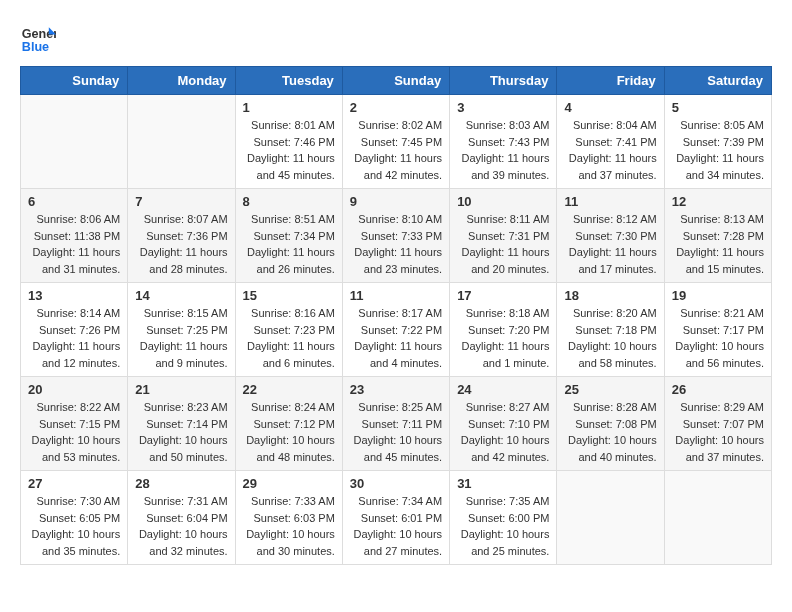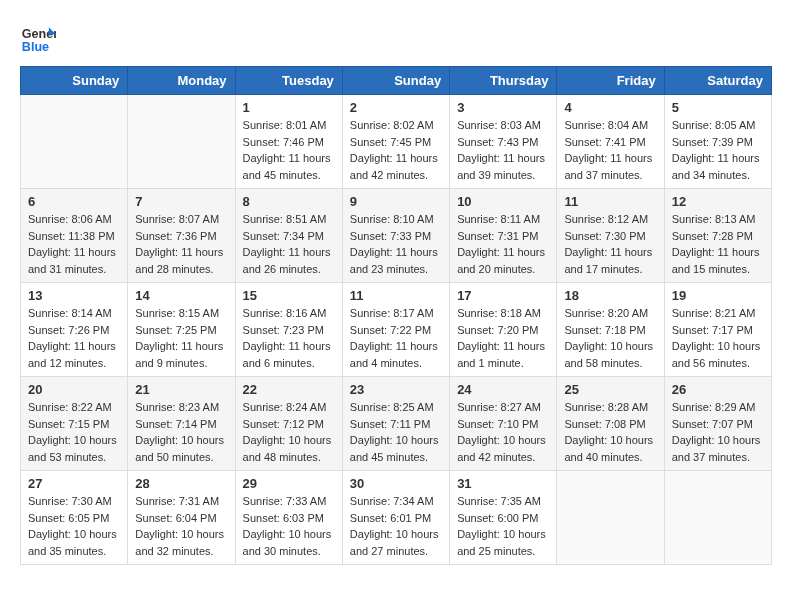--- a/index.html
+++ b/index.html
@@ -72,20 +72,21 @@
     }
     .day-number {
       font-weight: bold;
       font-size: 13px;
       display: block;
       margin-bottom: 2px;
     }
     .day-info {
       line-height: 1.5;
       font-size: 11px;
+      text-align: right;
     }
   </style>
 </head>
 <body>
 
 <div class="header">
   <div class="logo">
     <svg class="logo-icon" viewBox="0 0 40 40">
       <text x="2" y="20" font-size="14" font-weight="bold" fill="#333" font-family="Arial">General</text>
       <text x="2" y="34" font-size="14" font-weight="bold" fill="#1a73e8" font-family="Arial">Blue</text>

